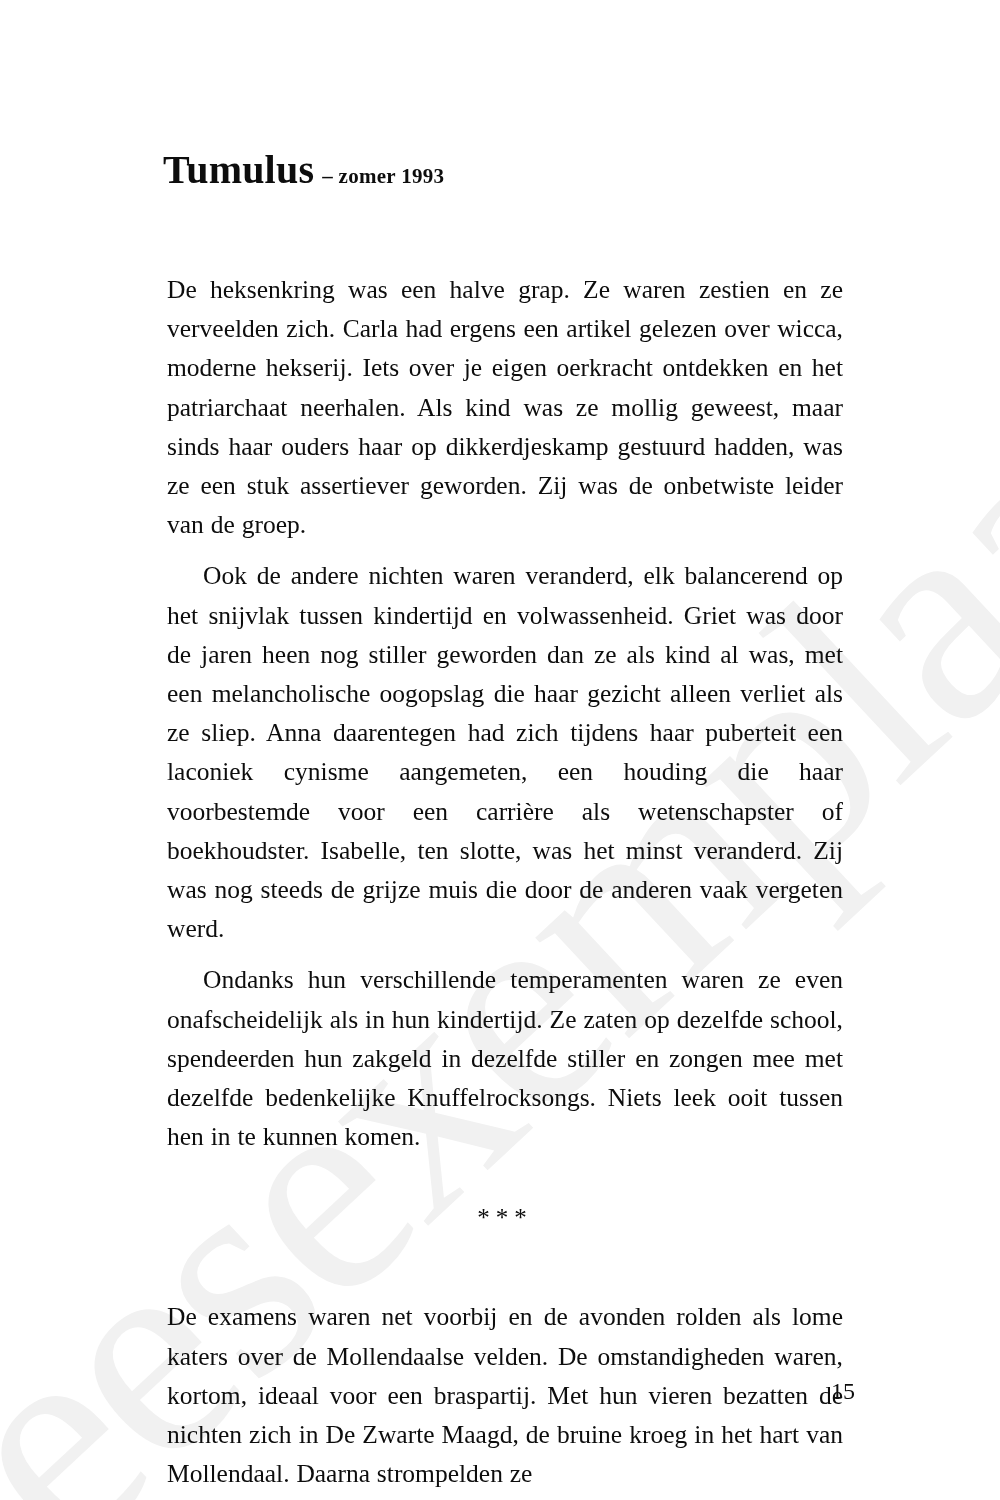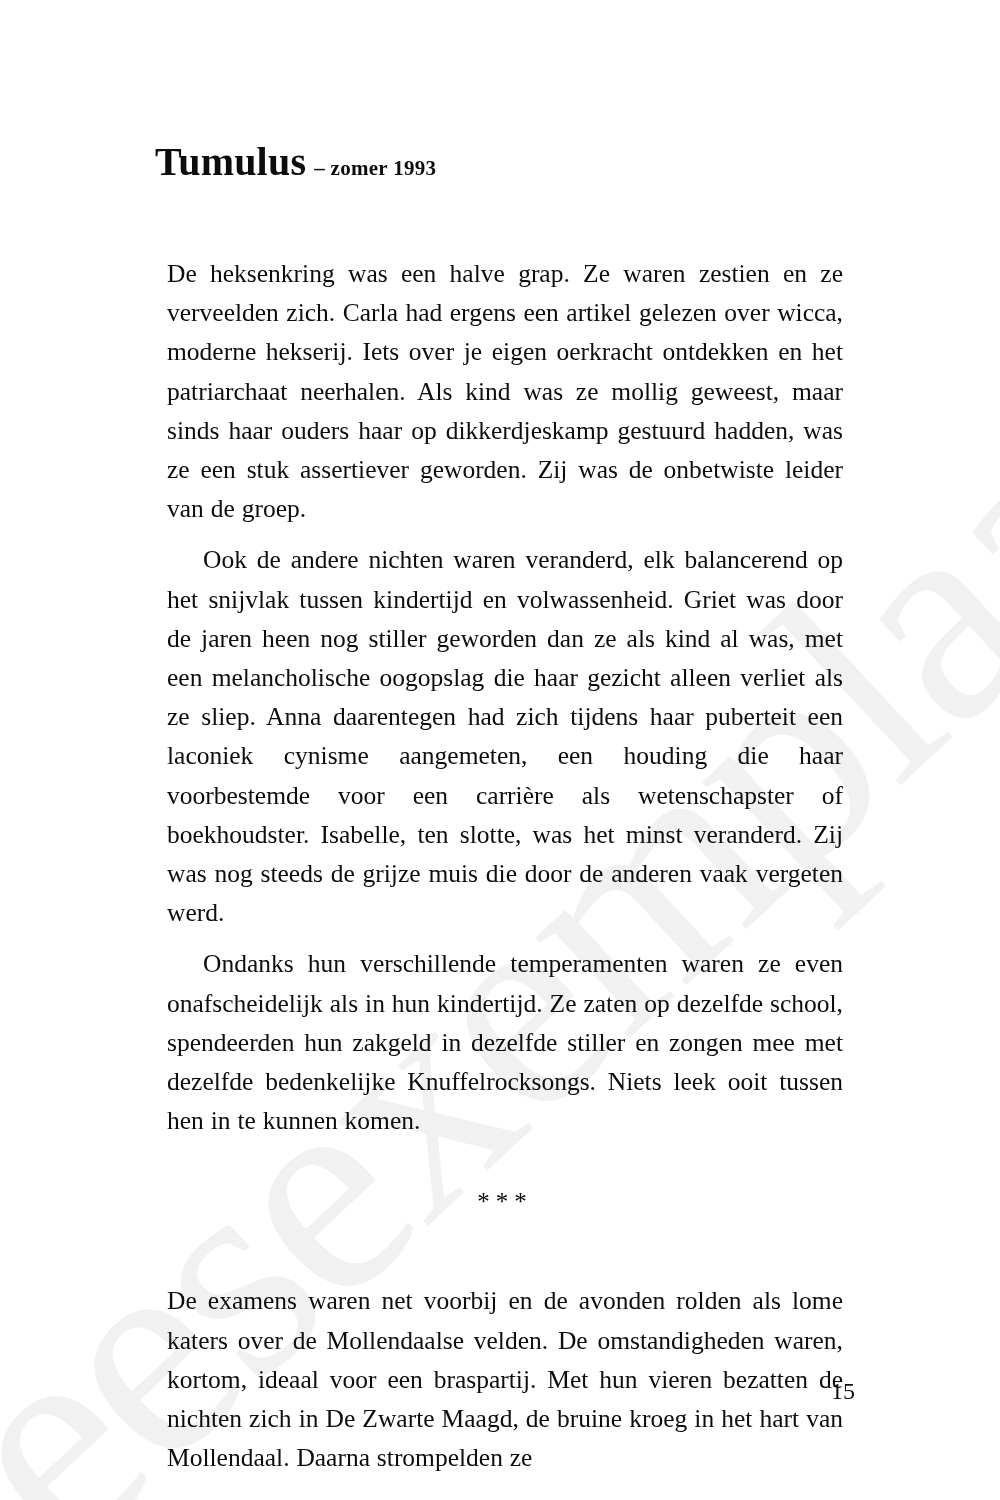--- a/index.html
+++ b/index.html
@@ -44,21 +44,21 @@
   
   .content {
     position: absolute;
     left: 155px;
     top: 0;
     width: 700px;
     z-index: 2;
   }
 
   .chapter-head {
-    margin: 0;
+    margin: 8px;
     padding-top: 142px;
     font-weight: 700;
     font-size: 40px;
     line-height: 1.0;
     letter-spacing: 0.2px;
     white-space: nowrap;
   }
   .chapter-head .subtitle {
     font-size: 21px;
     font-weight: 700;

